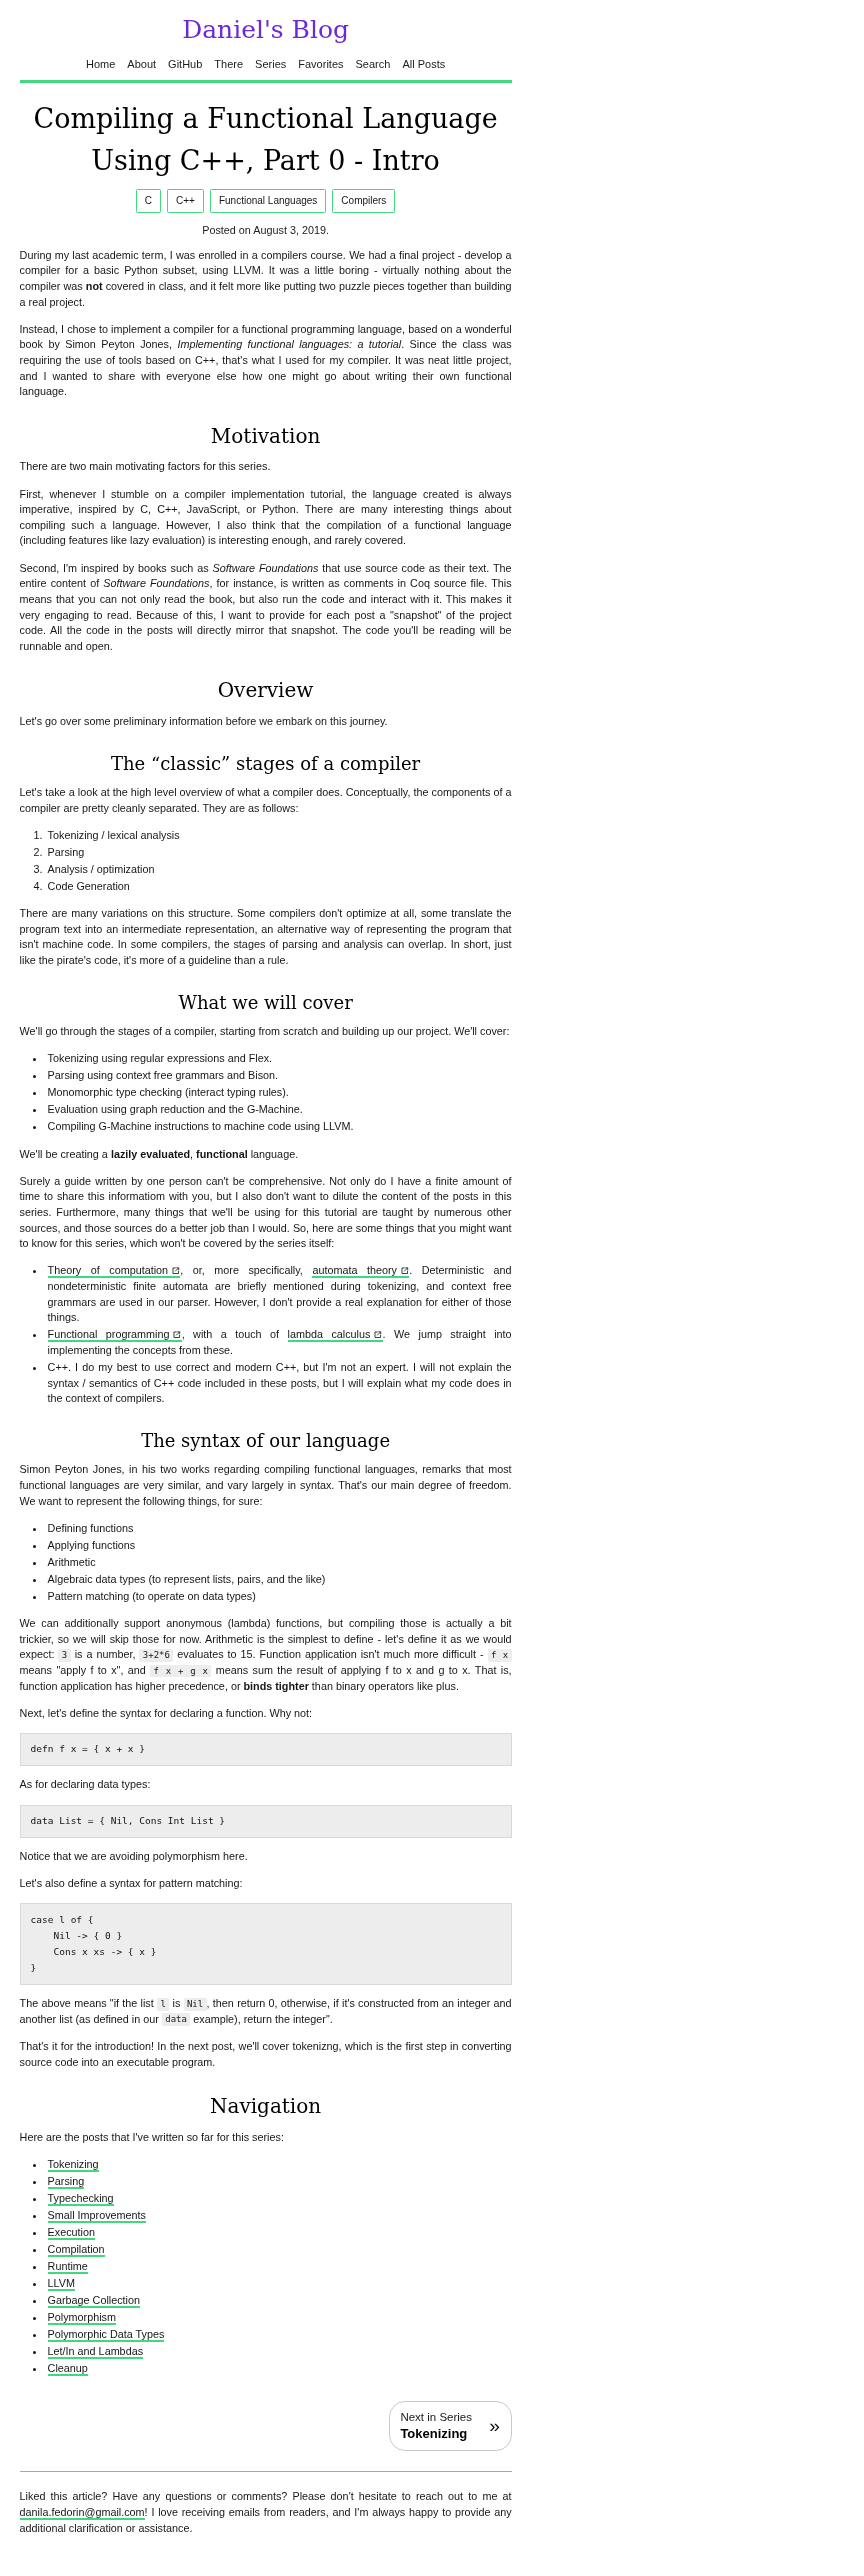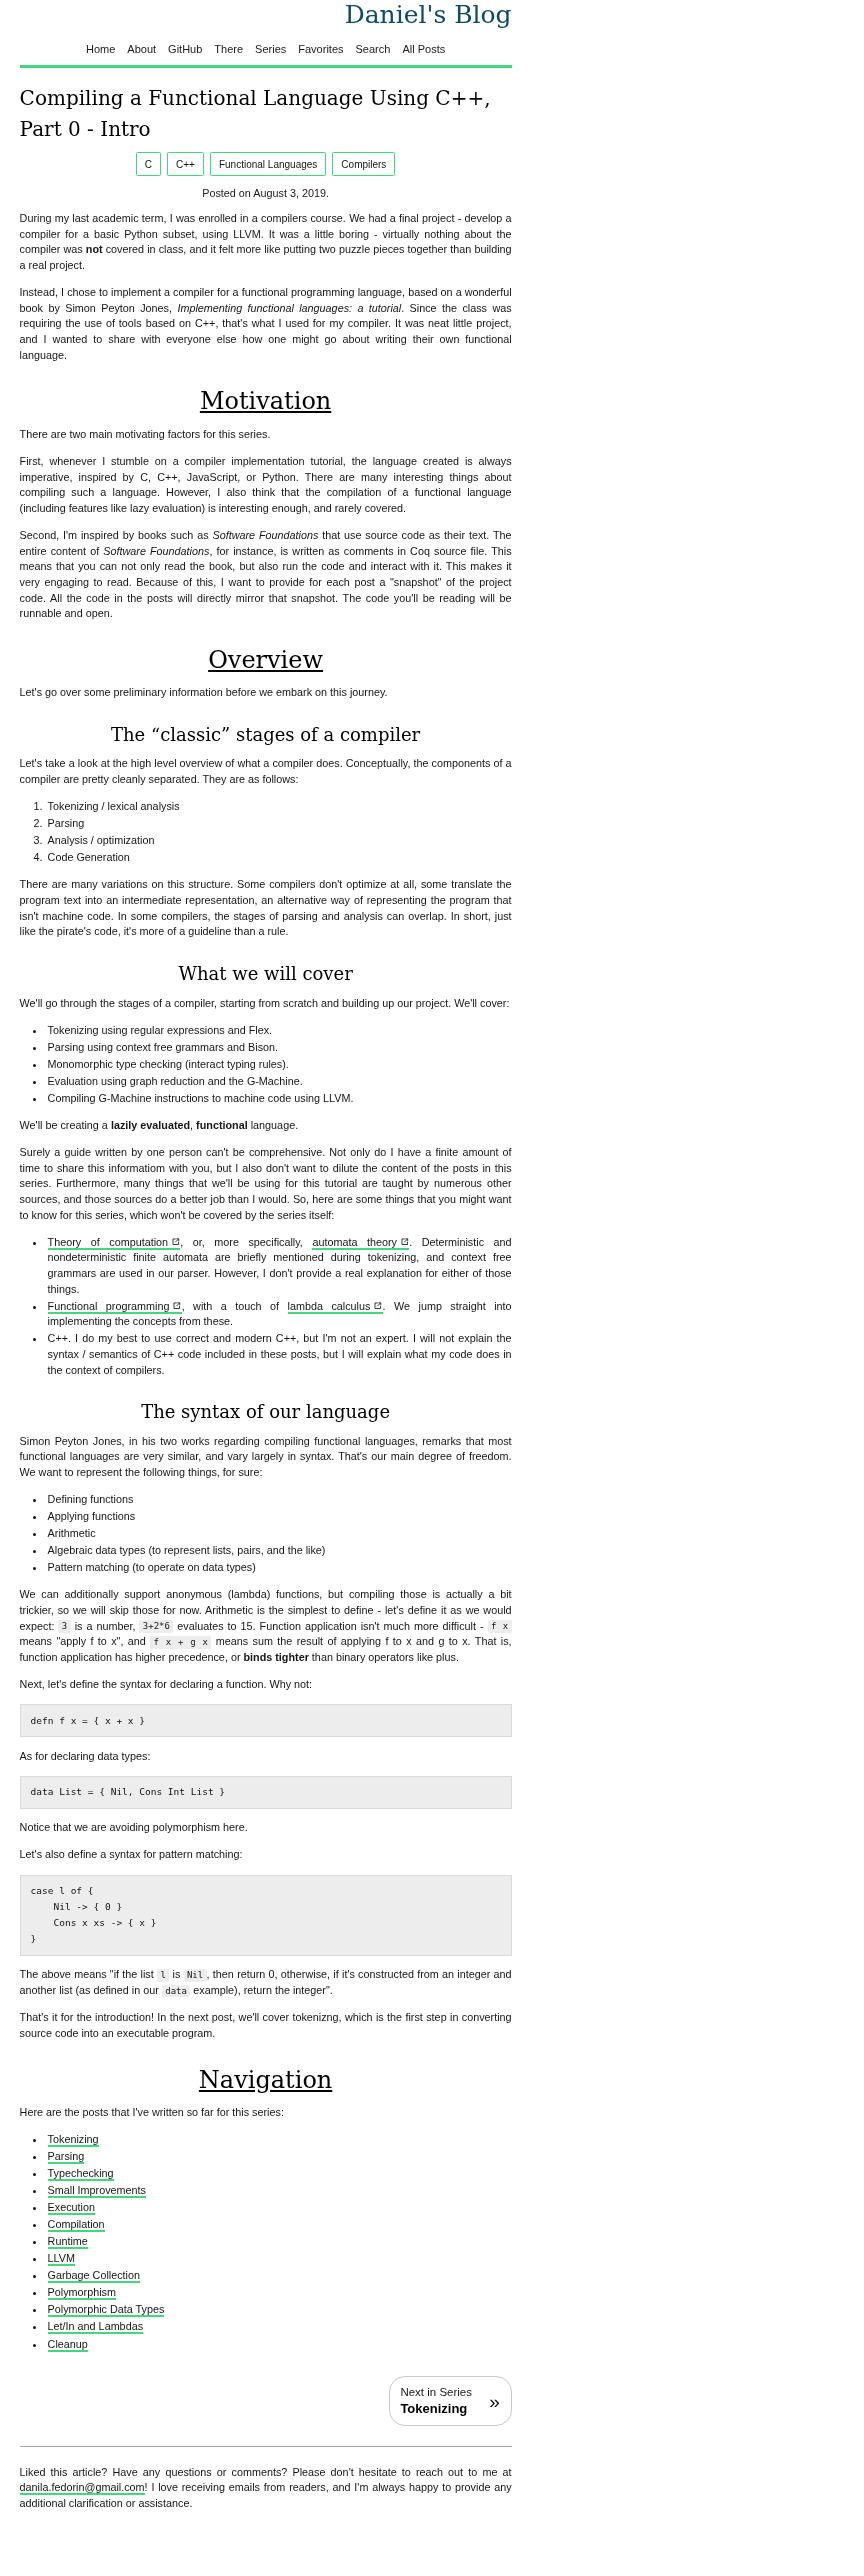--- a/index.html
+++ b/index.html
@@ -14,24 +14,24 @@
   }
   .container {
     width: 492px;
     margin-left: 19.6px;
   }
   
   .site-title {
     font-family: "DejaVu Serif", serif;
     font-weight: normal;
     font-size: 25px;
-    text-align: right;
+    text-align: center;
     margin: 0;
-    padding-top: 0;
-    color: #0c4a6e;
+    padding-top: 15px;
+    color: #6d28d9;
   }
   .site-nav {
     display: flex;
     justify-content: center;
     gap: 12px;
     margin-top: 14px;
     font-size: 11px;
   }
   .site-nav a {
     color: #1c1c1c;
@@ -39,22 +39,23 @@
     cursor: pointer;
   }
   .top-rule {
     height: 3.4px;
     margin-top: 10px;
   }
   
   .post-title {
     font-family: "DejaVu Serif", serif;
     font-weight: normal;
-    font-size: 20px;
+    font-size: 27px;
     line-height: 1.55;
+    text-align: center;
     margin: 15px 0 6.8px 0;
     color: #000;
   }
   .tags {
     display: flex;
     justify-content: center;
     gap: 6px;
   }
   .tag {
     border: 0.7px solid var(--accent);
@@ -75,21 +76,21 @@
     line-height: 1.45;
     text-align: justify;
     margin: 11.5px 0;
   }
   article h2, article h3 {
     font-family: "DejaVu Serif", serif;
     font-weight: normal;
     text-align: center;
     color: #000;
   }
-  article h2 { font-size: 24px; margin: 24px 0 11.5px 0; text-decoration: underline; }
+  article h2 { font-size: 20px; margin: 24px 0 11.5px 0; }
   article h3 { font-size: 18px; margin: 23px 0 11.5px 0; }
   article ul, article ol {
     margin: 11.5px 0;
     padding-left: 26px;
     font-size: 10.8px;
   }
   article li {
     line-height: 1.45;
     margin: 1.4px 0;
     padding-left: 2px;

